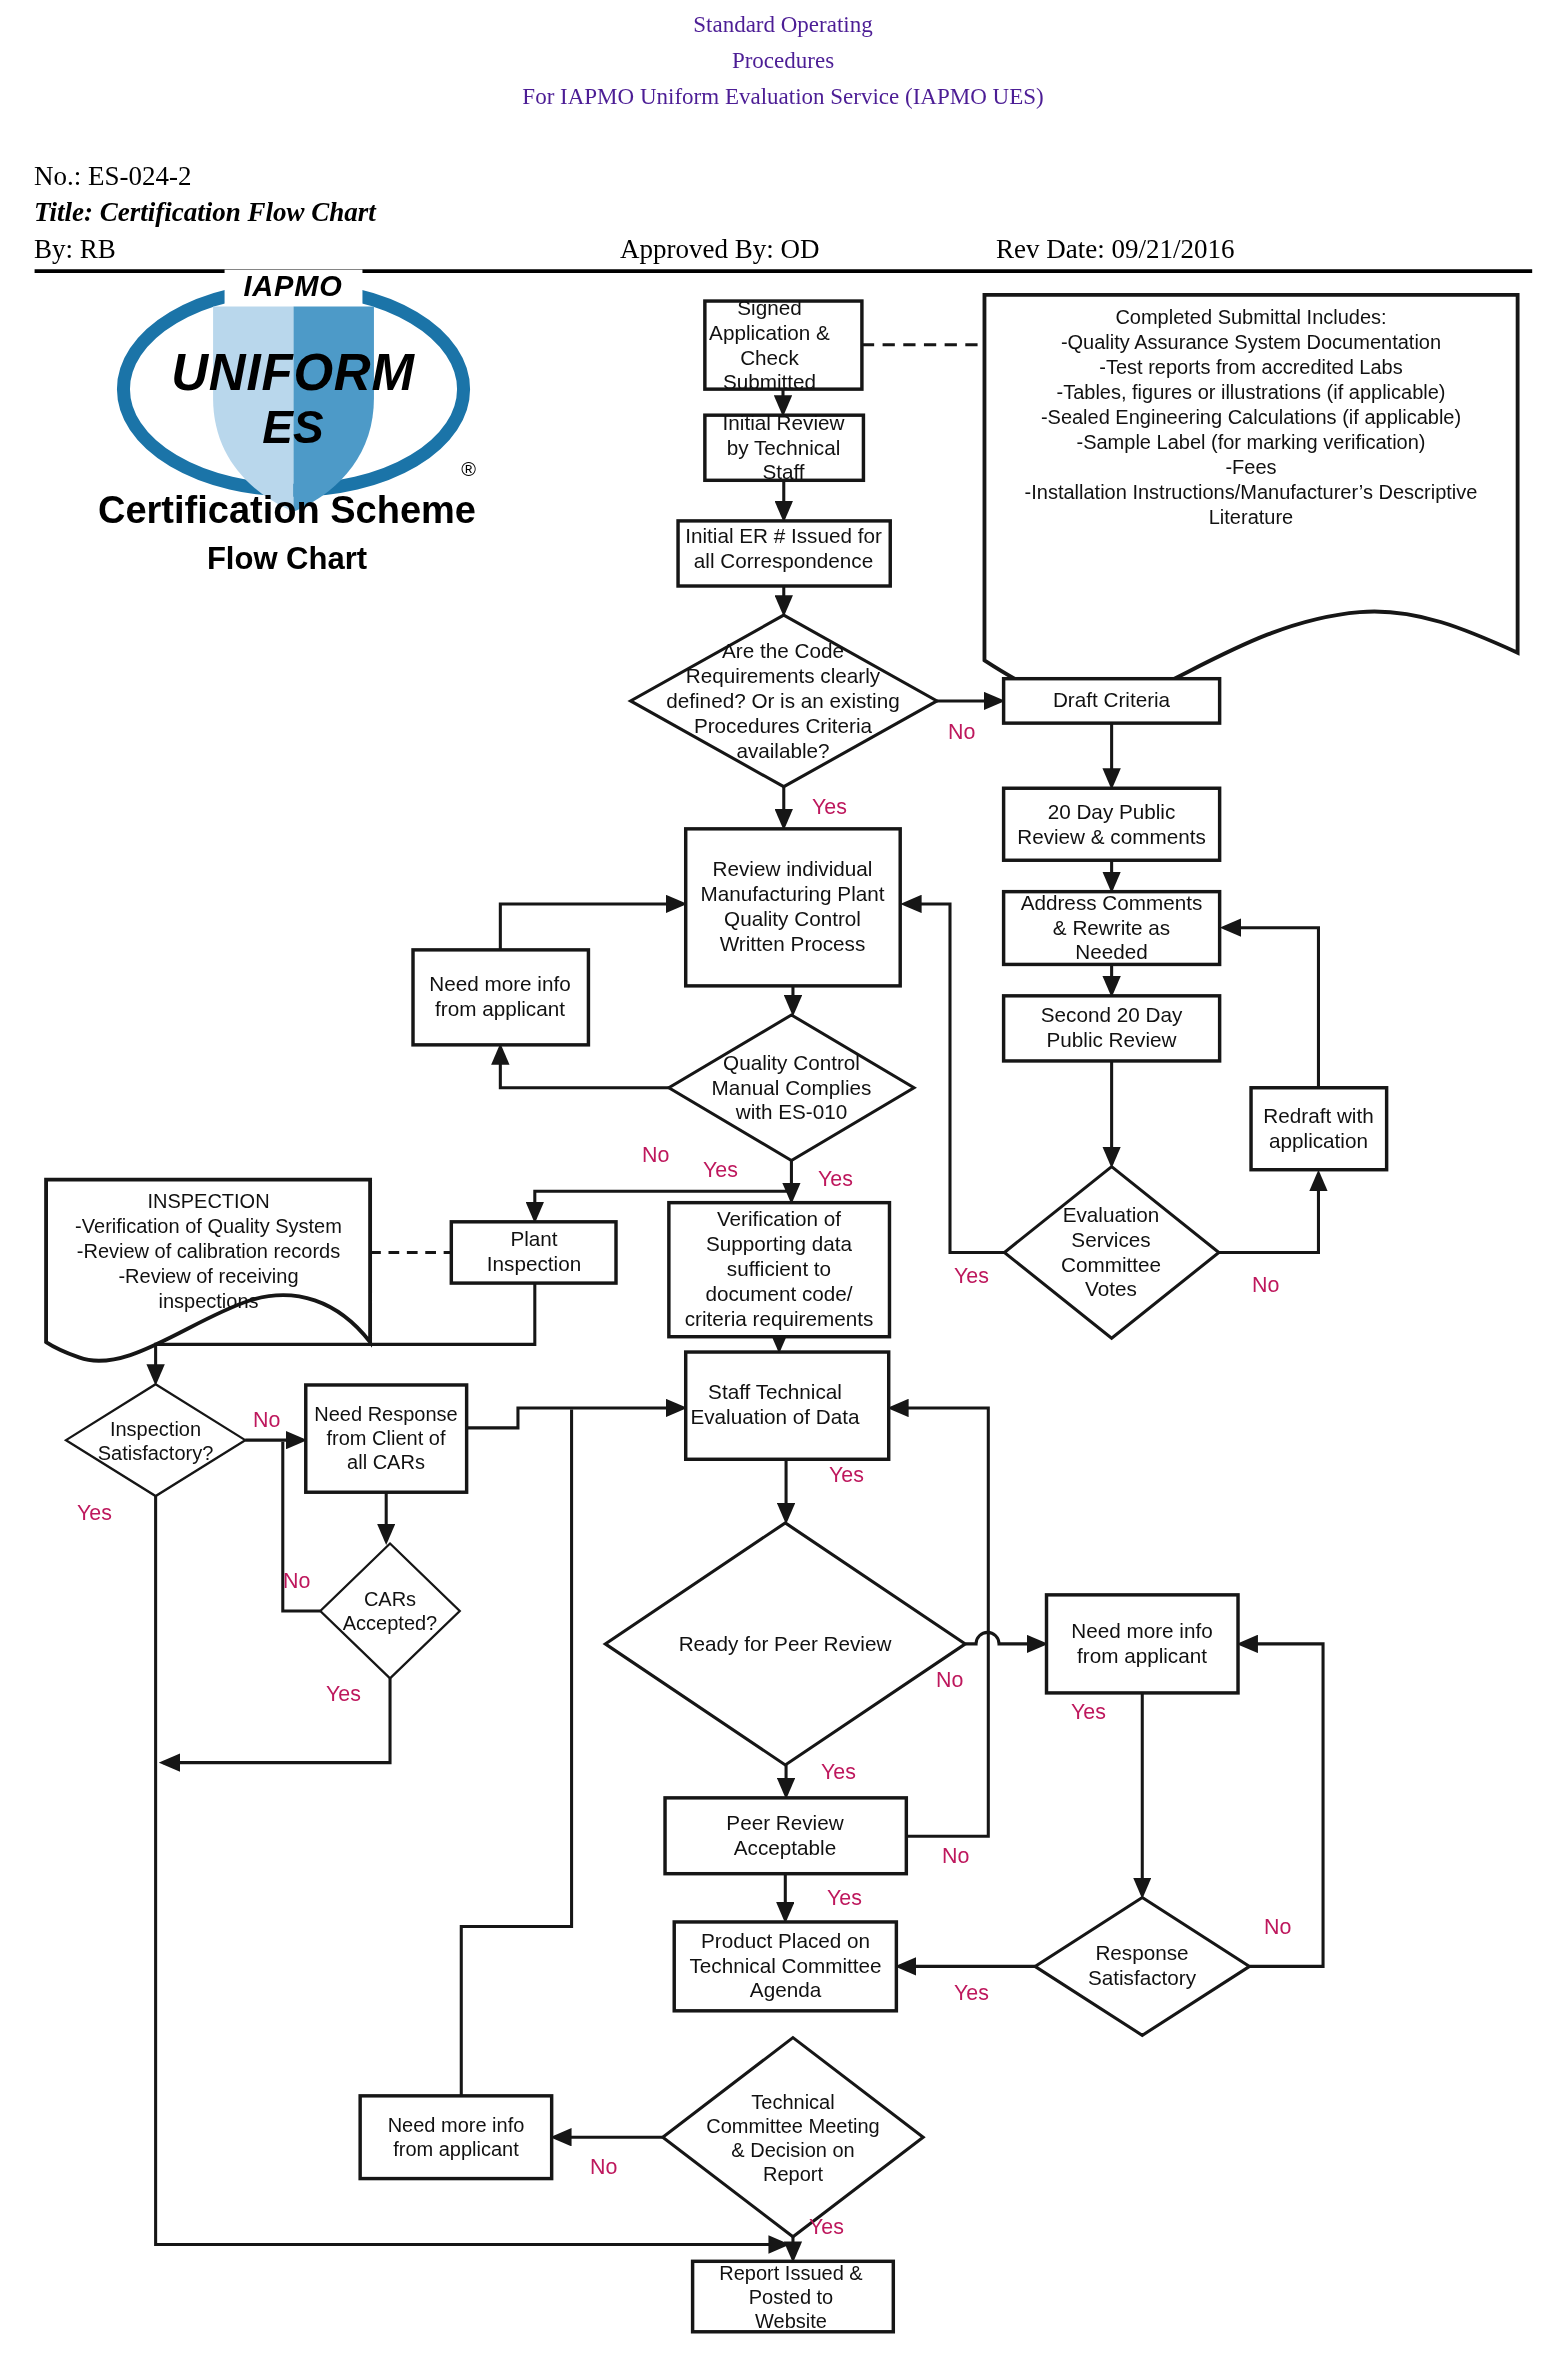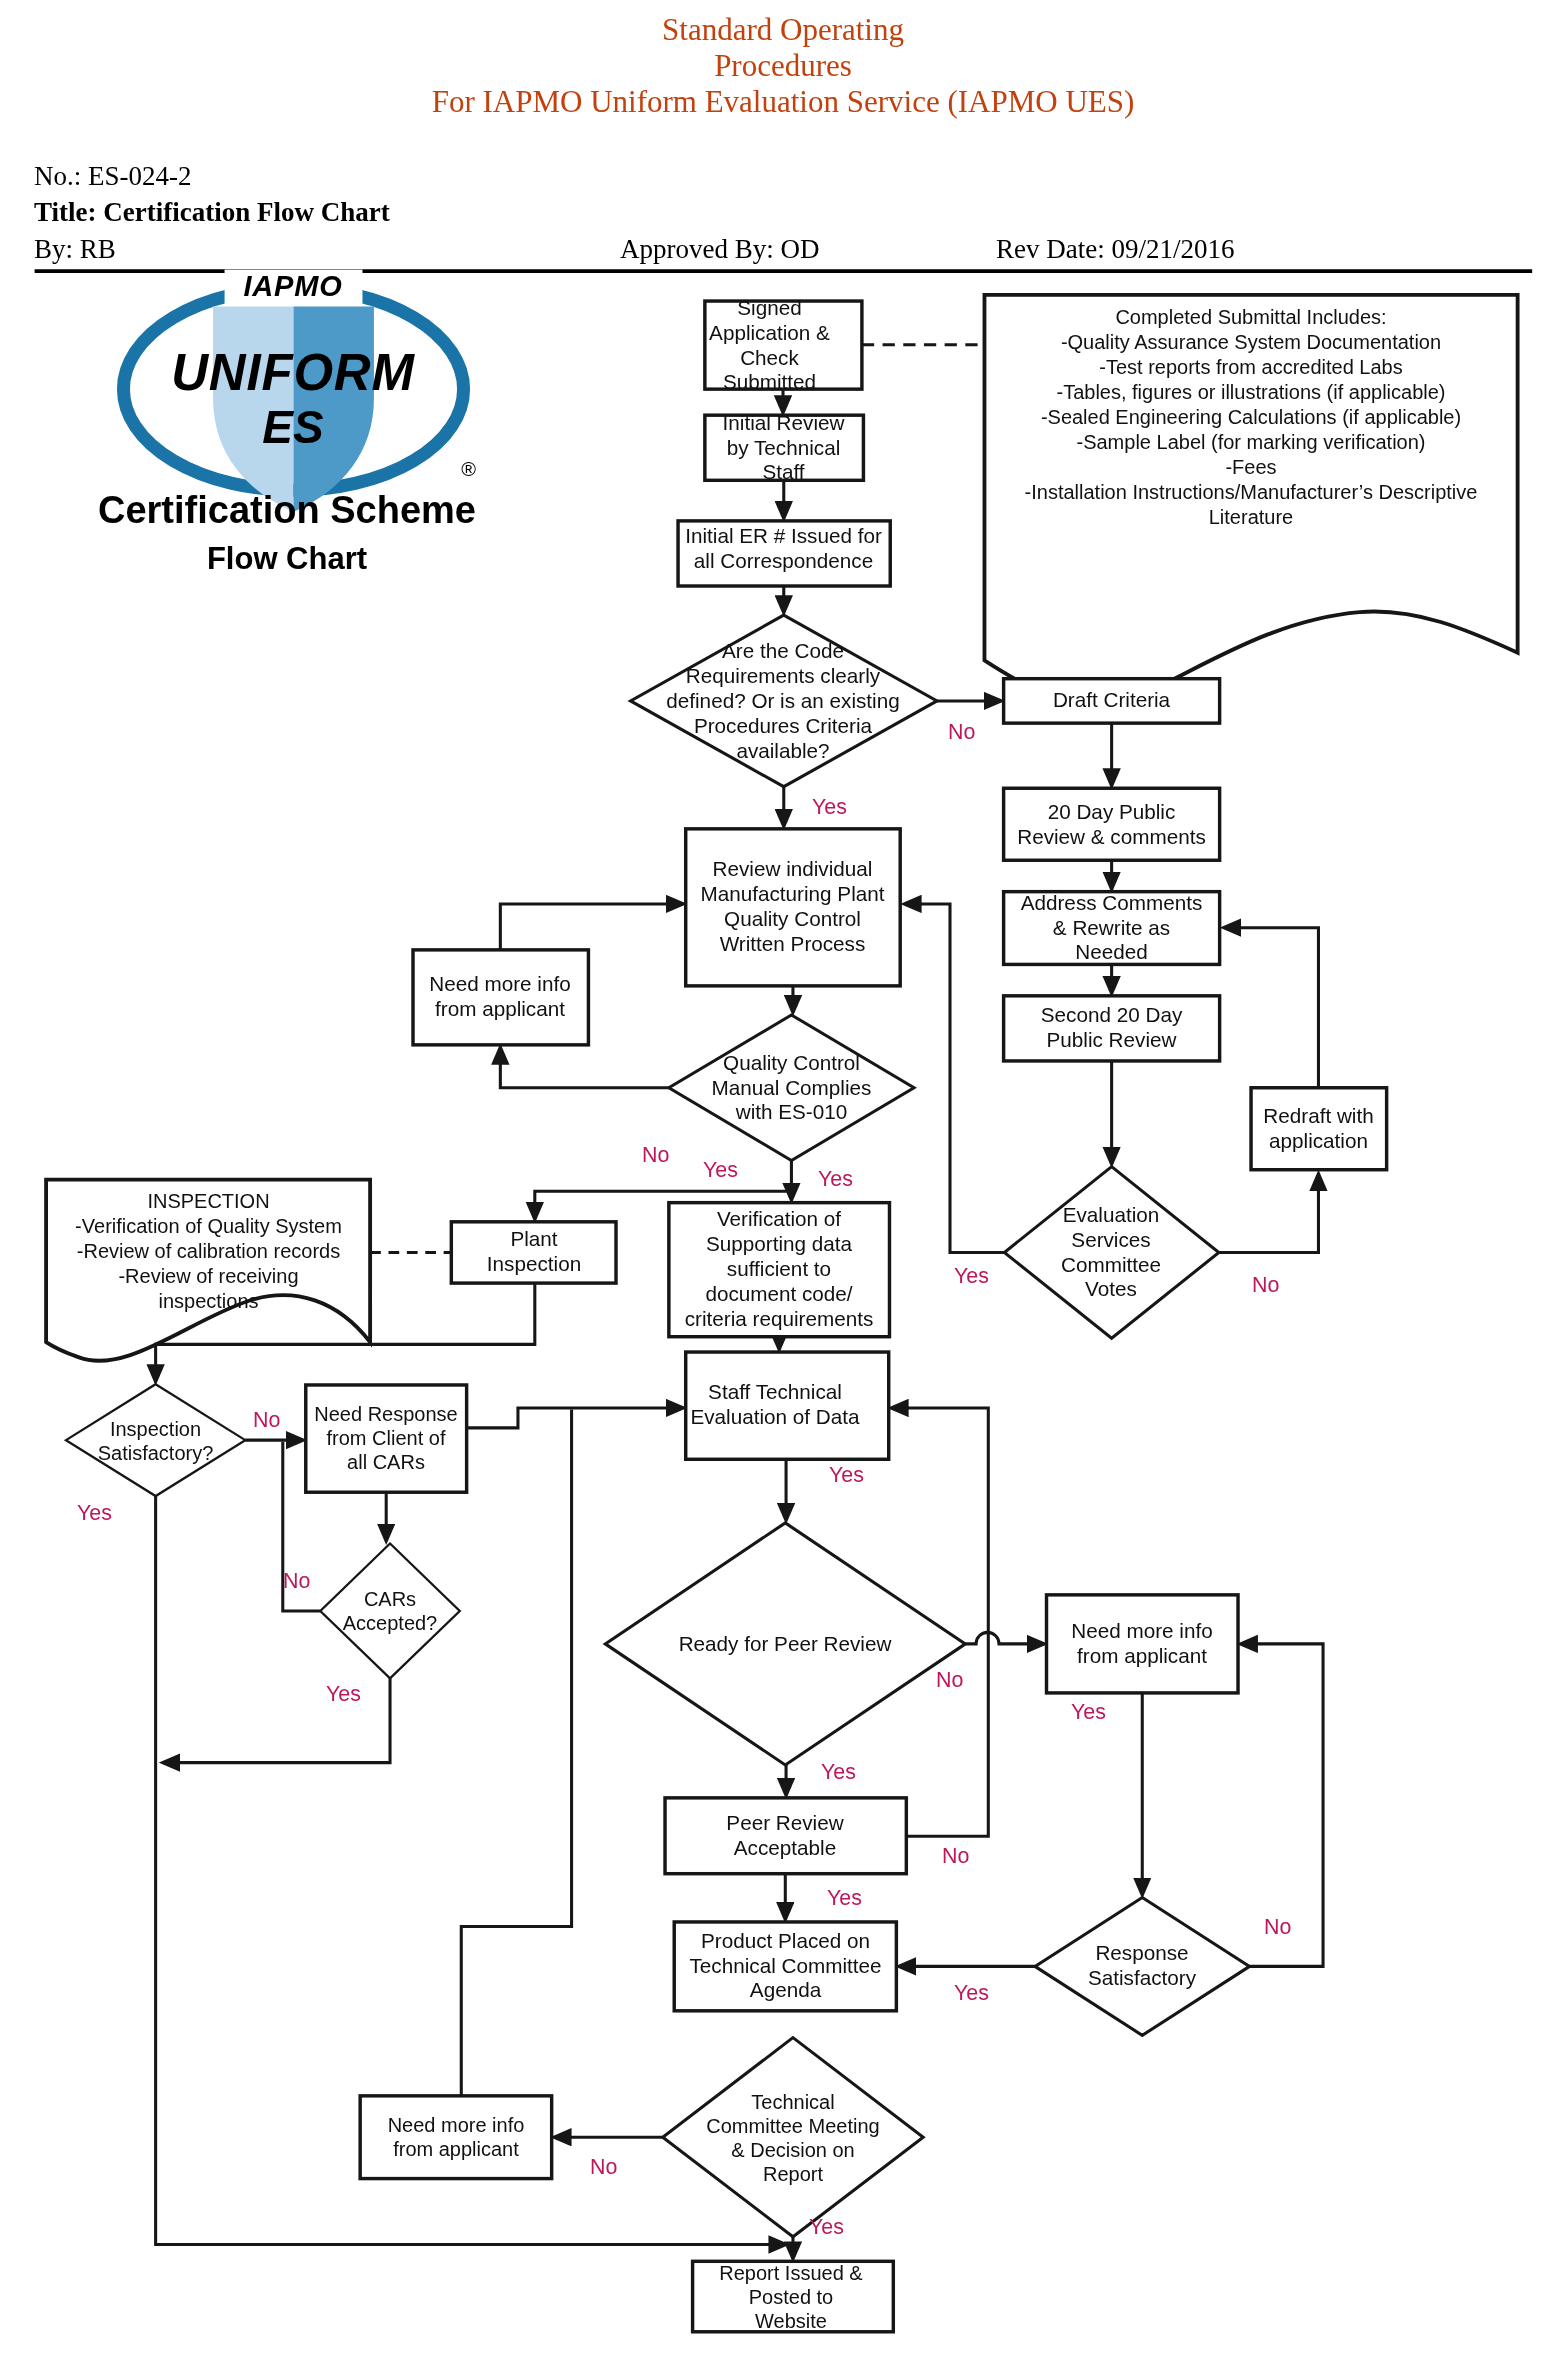--- a/index.html
+++ b/index.html
@@ -1,19 +1,19 @@
 <!DOCTYPE html>
 <html style="font-size:12.3px"><head>
 <meta charset="utf-8">
 <style>
   html,body{margin:0;padding:0;background:#ffffff;}
   body{width:1566px;height:2354px;position:relative;font-family:"Liberation Sans",sans-serif;color:#111;}
-  .hdr{position:absolute;left:0;right:0;text-align:center;font-family:"Liberation Serif",serif;font-size:31px;color:#c2410c;}
+  .hdr{position:absolute;left:0;right:0;text-align:center;font-family:"Liberation Serif",serif;font-size:23px;color:#4c1d95;}
   .meta{position:absolute;font-family:"Liberation Serif",serif;font-size:27px;color:#000;}
-  .bold{font-weight:bold;}
+  .bold{font-weight:bold;font-style:italic;}
   svg.layer{position:absolute;left:0;top:0;}
   .node-label{position:absolute;display:flex;align-items:center;justify-content:center;
     text-align:center;white-space:pre-line;font-size:20.7px;line-height:1.2;color:#111;}
   .doc-label{align-items:flex-start;font-size:20px;line-height:1.25;}
   .el{position:absolute;font-size:21.4px;color:#be185d;white-space:nowrap;}
   .logo-txt{position:absolute;text-align:center;color:#000;}
   .brand-top{left:201px;top:270px;width:184px;font-size:29px;font-weight:bold;font-style:italic;letter-spacing:0.8px;}
   .brand-main{left:117px;top:343px;width:352px;font-size:51px;font-weight:bold;font-style:italic;letter-spacing:0.8px;}
   .brand-sub{left:117px;top:400px;width:352px;font-size:46px;font-weight:bold;font-style:italic;}
   .reg{left:453px;top:458px;width:31px;font-size:20px;}

